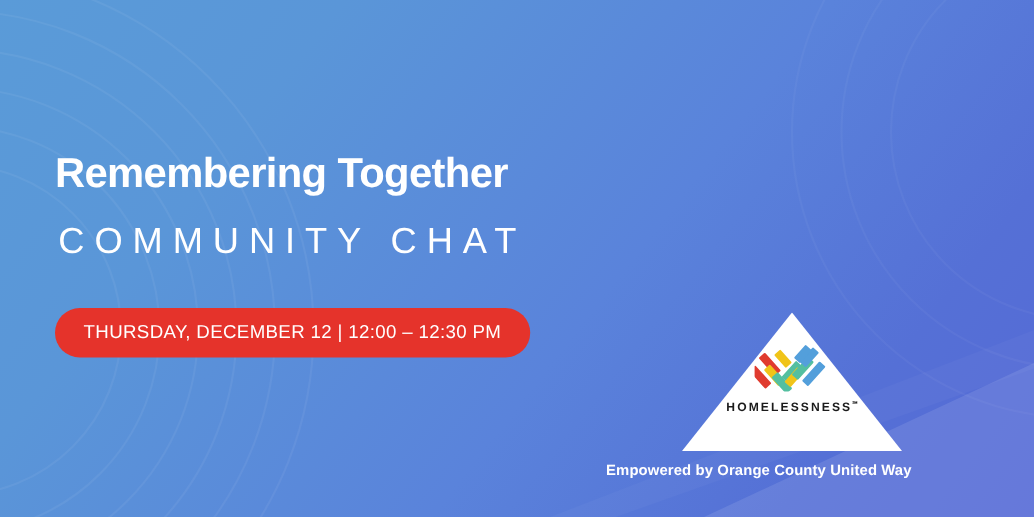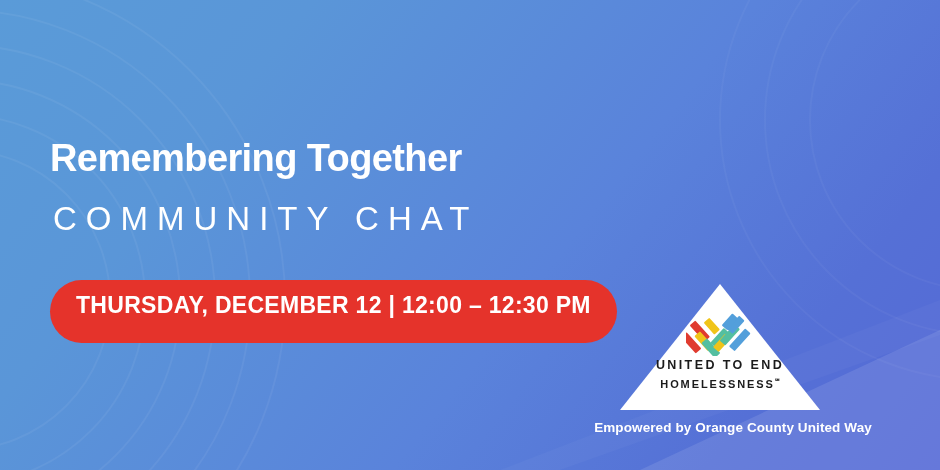--- a/index.html
+++ b/index.html
@@ -52,23 +52,23 @@
     letter-spacing: 9px;
     margin: 22px 0 11px 3px;
     white-space: nowrap;
   }
   #date-badge {
     display: inline-block;
     margin-top: 31px;
     background: #e5332b;
     color: #ffffff;
     border-radius: 40px;
-    padding: 12px 26px 24px 26px;
-    font-size: 23px;
-    font-weight: 700;
+    padding: 12px 26px 13px 26px;
+    font-size: 17px;
+    font-weight: 400;
     letter-spacing: 0.3px;
     white-space: nowrap;
     border: none;
     cursor: pointer;
   }
 
   
   #logo-block {
     position: absolute;
     left: 620px;
@@ -110,24 +110,24 @@
     margin-top: 5px;
     white-space: nowrap;
   }
   #logo-sm {
     font-size: 6px;
     vertical-align: super;
     letter-spacing: 0;
   }
   #empowered {
     position: absolute;
-    left: 568px;
+    left: 551px;
     top: 420px;
     width: 330px;
-    text-align: center;
+    text-align: left;
     color: #ffffff;
     font-size: 13.5px;
     font-weight: 700;
     letter-spacing: 0.1px;
     white-space: nowrap;
   }
 </style>
 </head>
 <body>
 
@@ -179,20 +179,19 @@
         <rect x="32" y="22" width="7.5" height="18" rx="1" fill="#f0c419" transform="rotate(42 36 31)"></rect>
 
         <rect x="40" y="12" width="7.5" height="22" rx="1" fill="#54bfa0" transform="rotate(42 44 23)"></rect>
         <rect x="46" y="4" width="7.5" height="18" rx="1" fill="#539fdb" transform="rotate(42 50 13)"></rect>
         <rect x="50" y="16" width="7.5" height="24" rx="1" fill="#539fdb" transform="rotate(42 54 28)"></rect>
         <rect x="40" y="2" width="7.5" height="16" rx="1" fill="#539fdb" transform="rotate(42 44 10)"></rect>
       </g>
     </svg>
 
     <div id="logo-text">
-      <div id="logo-line1">UNITED TO END</div>
       <div id="logo-line2"><span>HOMELESSNESS</span><span id="logo-sm">℠</span></div>
     </div>
   </div>
 
   <div id="empowered">Empowered by Orange County United Way</div>
 
 </div>
 
 </body></html>

